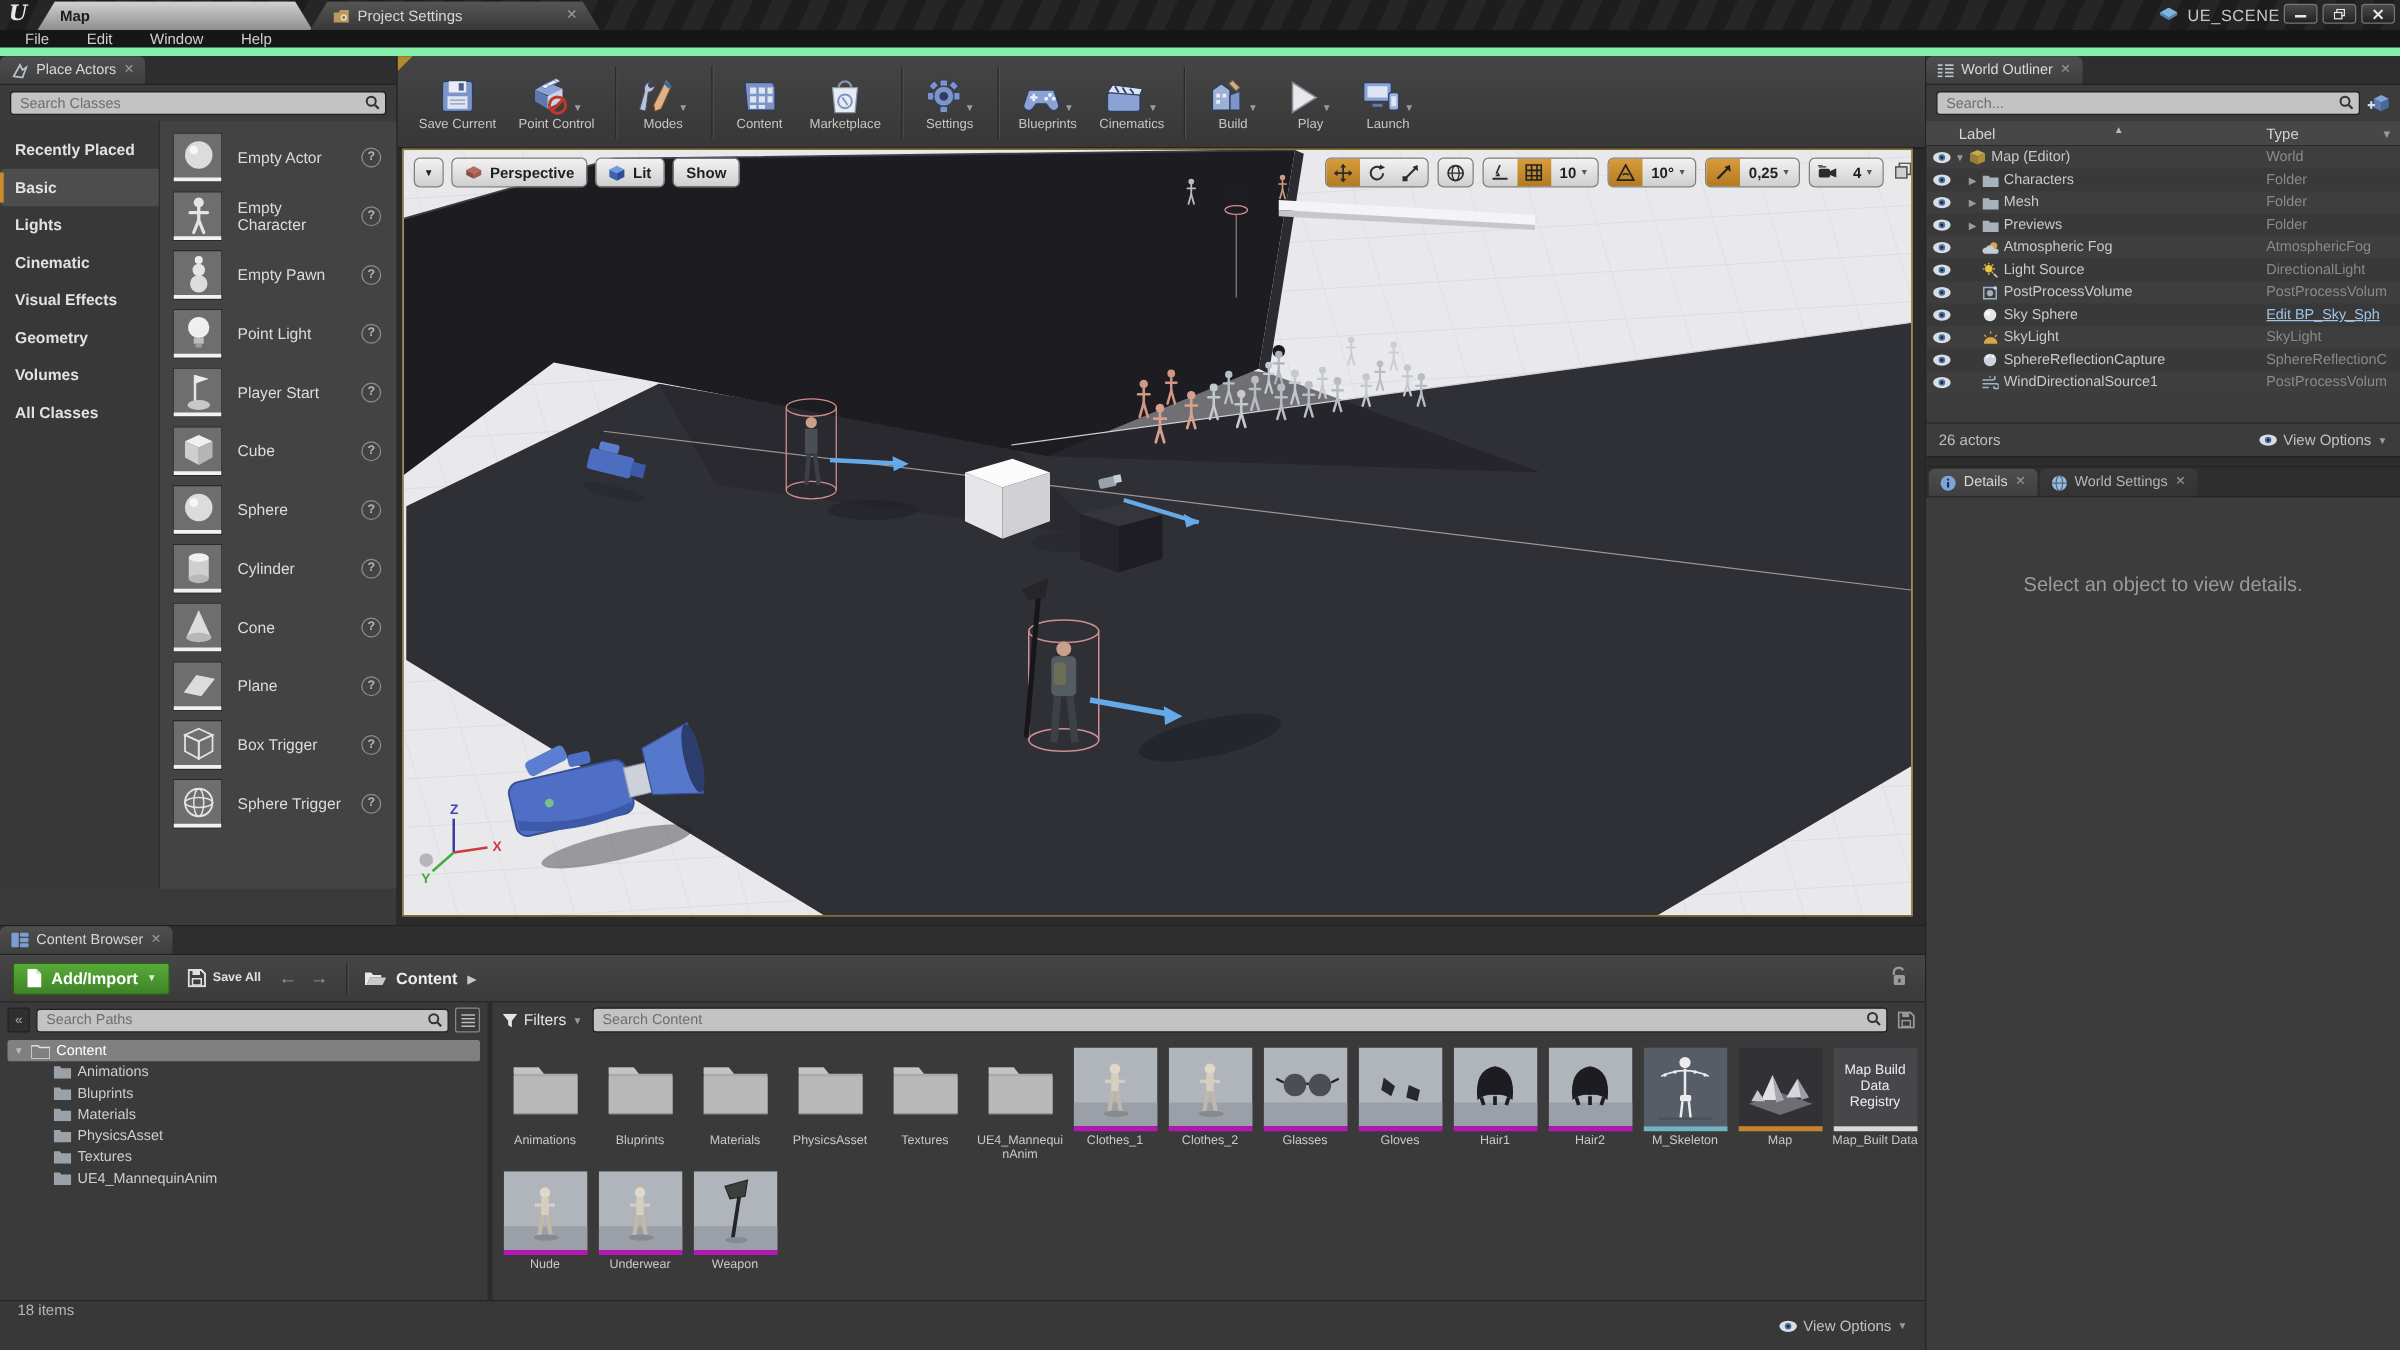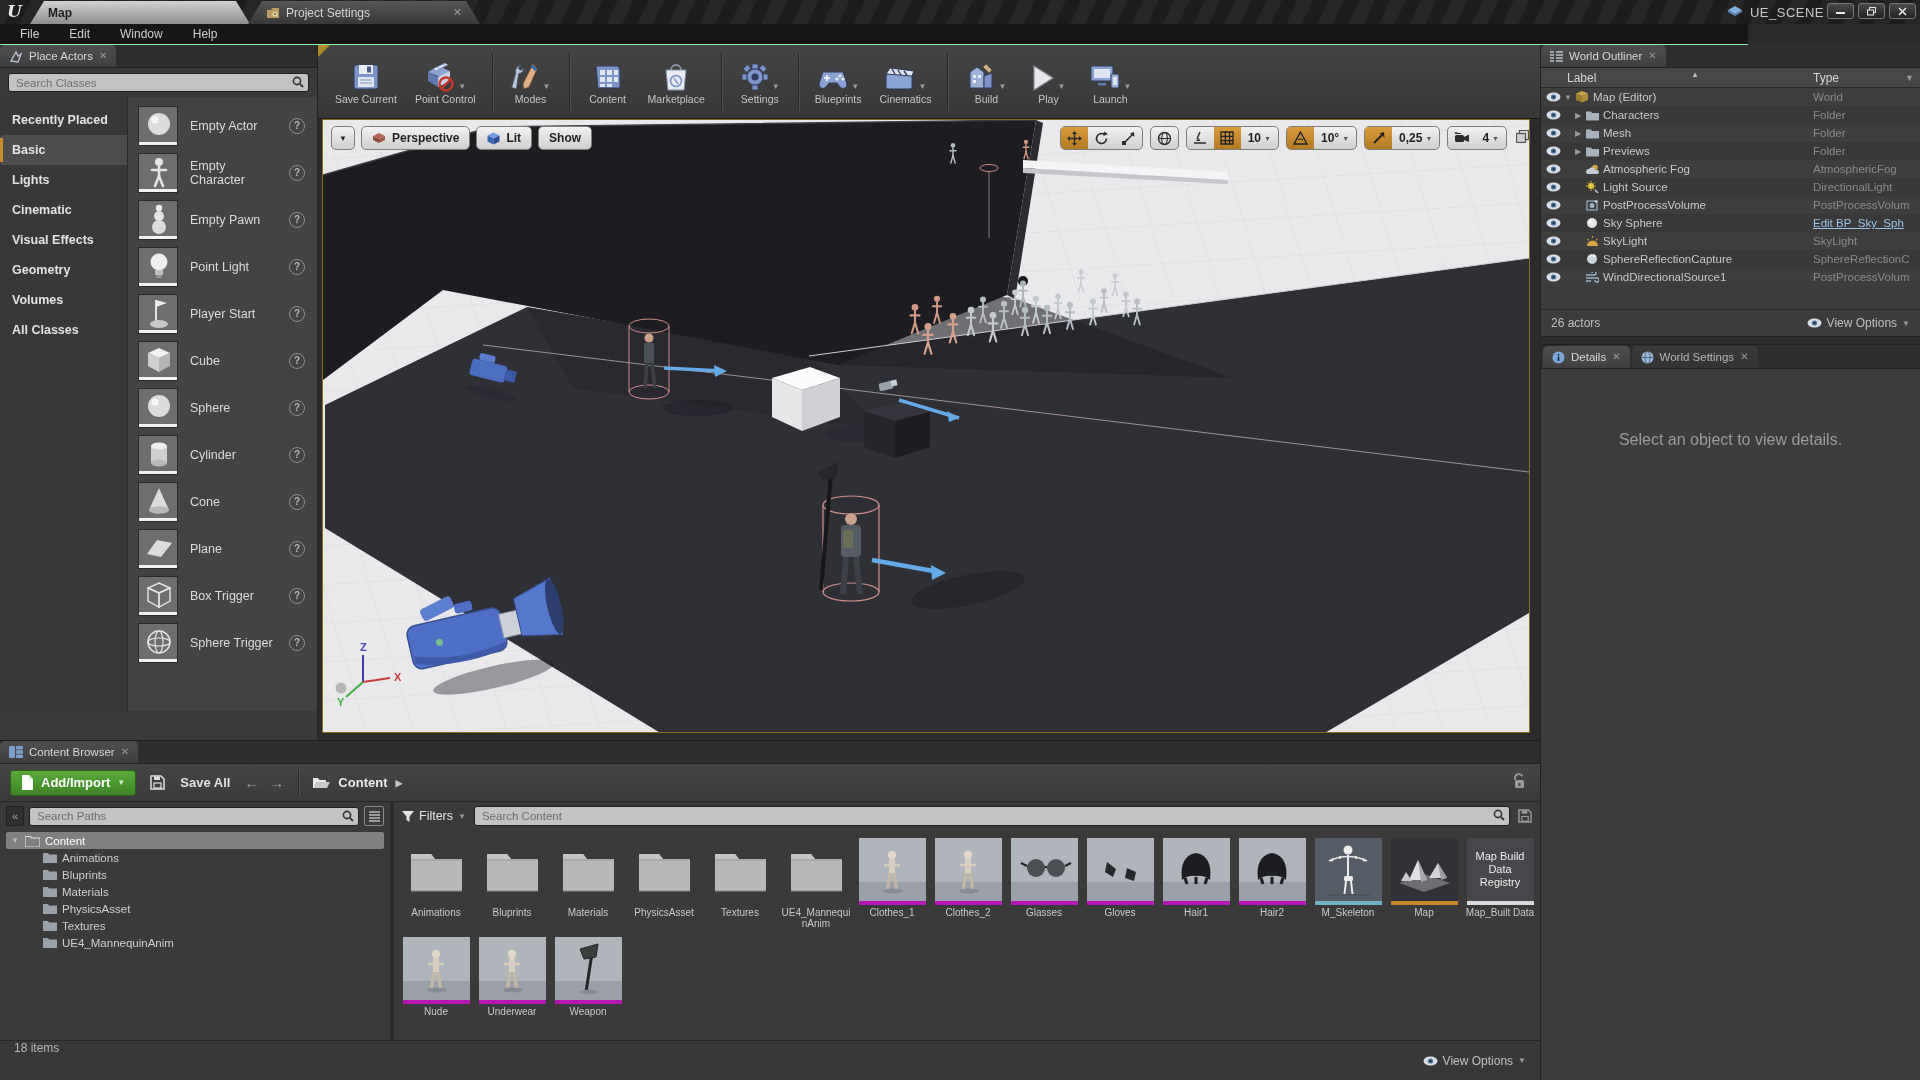--- a/index.html
+++ b/index.html
@@ -10,21 +10,21 @@
 .ue-logo{position:absolute;left:7px;top:1px;font-family:"DejaVu Serif",serif;font-style:italic;font-weight:bold;font-size:17px;color:#e8e8e8}
 .doc-tab{position:absolute;top:1px;height:23px;display:flex;align-items:center;gap:6px;padding:0 18px;clip-path:polygon(14px 0,calc(100% - 14px) 0,100% 100%,0 100%)}
 .doc-tab.active{left:30px;width:220px;background:linear-gradient(#d2d2d2,#8e8e8e);color:#1c1c1c;font-weight:bold}
 .doc-tab.inactive{left:248px;width:232px;background:linear-gradient(#565656,#383838);color:#d5d5d5}
 .tab-close{margin-left:auto;color:#9a9a9a;font-size:11px;line-height:1}
 .title-right{position:absolute;right:96px;top:0;height:24px;display:flex;align-items:center;gap:8px}
 .title-text{color:#c8c8c8;font-size:13px;letter-spacing:.5px}
 .win-btns{position:absolute;right:4px;top:3px;display:flex;gap:4px}
 .win-btn{width:27px;height:16px;background:linear-gradient(#4a4a4a,#222);border:1px solid #777;border-radius:3px;display:flex;align-items:center;justify-content:center}
 
-.menubar{position:absolute;left:0;top:24px;width:1748px;height:21px;background:#161616;display:flex;align-items:center;gap:30px;padding-left:20px;border-bottom:1px solid #86efac}
+.menubar{position:absolute;left:0;top:24px;width:1920px;height:21px;background:#161616;display:flex;align-items:center;gap:30px;padding-left:20px;border-bottom:7px solid #86efac}
 .menu-item{color:#cfcfcf;font-size:12px}
 
 .main-toolbar{position:absolute;left:318px;top:45px;width:1222px;height:74px;background:linear-gradient(#454545,#373737);border-bottom:1px solid #1c1c1c;display:flex;align-items:center;padding:0 8px}
 .tb-wedge{position:absolute;left:0;top:0;border-left:12px solid #b08d2a;border-bottom:12px solid transparent}
 .tb-btn{display:flex;flex-direction:column;align-items:center;padding:4px 9px;gap:1px;min-width:62px}
 .tb-iconrow{display:flex;align-items:flex-end;gap:2px;height:34px}
 .tb-caret{color:#9a9a9a;font-size:8px;line-height:10px}
 .tb-label{font-size:10.5px;color:#c6c6c6;white-space:nowrap}
 .tb-sep{width:1px;height:58px;background:#2a2a2a;margin:0 7px;box-shadow:1px 0 0 #4e4e4e}
 
@@ -84,21 +84,21 @@
 .view-options{margin-left:auto;display:flex;align-items:center;gap:5px;color:#c0c0c0}
 .vo-caret{font-size:8px;color:#999}
 .rc-splitter{height:9px;background:#2d2d2d;border-top:1px solid #202020;border-bottom:1px solid #202020}
 .det-tabs{display:flex;align-items:flex-end;height:24px;background:#2e2e2e;border-bottom:1px solid #222;gap:2px;padding-left:2px}
 .det-body{height:120px;display:flex;justify-content:center;padding-top:62px;color:#9b9b9b;font-size:16px;background:#3c3c3c}
 
 .content-browser{position:absolute;left:0;top:740px;width:1540px;height:340px;background:#3a3a3a;border-top:1px solid #1f1f1f}
 .cb-toolbar{height:38px;background:linear-gradient(#464646,#3a3a3a);border-bottom:1px solid #272727;display:flex;align-items:center;gap:14px;padding:0 10px;position:relative}
 .addimport{height:26px;background:linear-gradient(#58ab39,#3e8326);border:1px solid #2c5e1a;border-radius:3px;display:flex;align-items:center;gap:7px;padding:0 10px;color:#fff;font-weight:bold;font-size:13px}
 .addimport .tb-caret{color:#d8ecd0}
-.saveall{display:flex;align-items:center;gap:15px;color:#e0e0e0;font-weight:bold;font-size:13px}
+.saveall{display:flex;align-items:center;gap:5px;color:#e0e0e0;font-weight:bold;font-size:10px}
 .nav-arrows{display:flex;gap:10px;color:#9a9a9a;font-size:15px;font-weight:bold}
 .cb-sep{width:1px;height:26px;background:#2a2a2a;box-shadow:1px 0 0 #505050}
 .crumb{display:flex;align-items:center;gap:8px;color:#ececec;font-weight:bold;font-size:13px}
 .crumb-caret{color:#c8c8c8;font-size:9px}
 .cb-lock{position:absolute;right:14px;top:9px}
 .cb-body{position:absolute;left:0;top:61px;bottom:28px;right:0}
 .cb-sources{position:absolute;left:0;top:0;bottom:0;width:390px;padding:4px 6px}
 .src-head{display:flex;align-items:center;gap:5px}
 .src-collapse{width:18px;height:20px;background:#2f2f2f;border:1px solid #222;border-radius:2px;color:#aaa;display:flex;align-items:center;justify-content:center;font-size:11px}
 .src-listbtn{width:20px;height:20px;border:1px solid #888;border-radius:2px;display:flex;align-items:center;justify-content:center}
@@ -745,20 +745,35 @@
 <div class="right-col">
   <div class="ptab-strip">
     <div class="ptab">
       <svg width="13" height="11" viewBox="0 0 13 11">
           <path d="M0 1h4M0 4h4M0 7h4M0 10h4M6 1h7M6 4h7M6 7h7M6 10h7" stroke="#b9c2cc" stroke-width="1.4"></path>
         </svg>
       <span>World Outliner</span>
       <span class="tab-close">✕</span>
     </div>
   </div>
+  <div class="ol-search">
+    <div class="search-wrap">
+      <input class="search-input" placeholder="Search..." style="">
+      <svg class="search-glass" width="12" height="12" viewBox="0 0 12 12">
+          <circle cx="5" cy="5" r="3.6" fill="none" stroke="#333" stroke-width="1.6"></circle>
+          <path d="M8 8l3 3" stroke="#333" stroke-width="1.8"></path>
+        </svg>
+    </div>
+    <svg width="18" height="15" viewBox="0 0 18 15">
+        <polygon points="11,1 17,4 11,7 5,4" fill="#7fa5d8"></polygon>
+        <polygon points="5,4 11,7 11,14 5,11" fill="#5a7cb0"></polygon>
+        <polygon points="17,4 11,7 11,14 17,11" fill="#48699c"></polygon>
+        <path d="M3 6v6M0 9h6" stroke="#cfe0f2" stroke-width="1.8"></path>
+      </svg>
+  </div>
   <div class="ol-header">
     <span class="hl">Label</span>
     <span class="sortarrow">▲</span>
     <span class="ht">Type</span>
     <span class="filtericon">▼</span>
   </div>
   <div class="ol-rows">
       <div class="ol-row">
         <span class="ol-eye">
           <svg width="15" height="10" viewBox="0 0 15 10">

